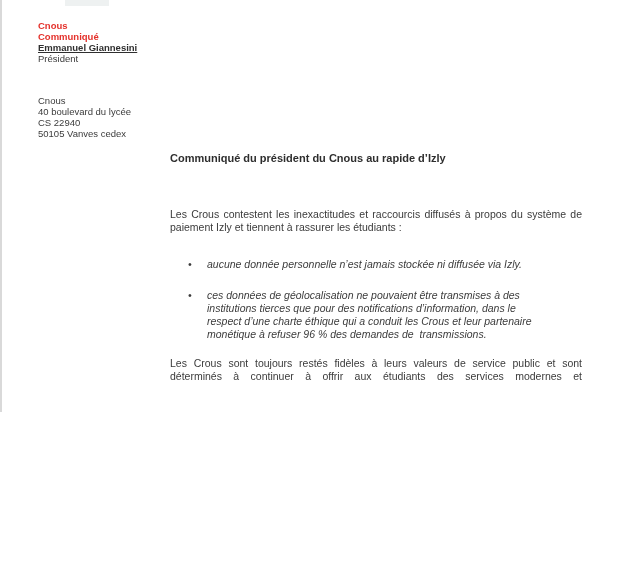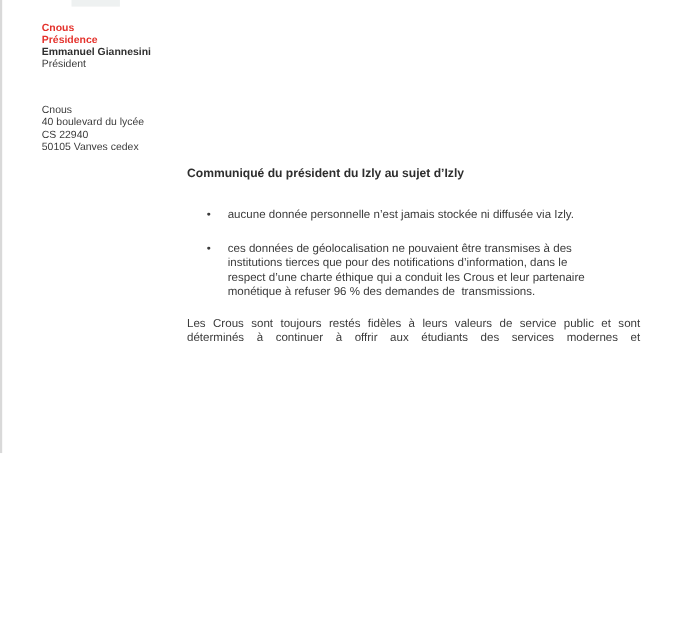--- a/index.html
+++ b/index.html
@@ -24,21 +24,21 @@
   }
   .letterhead {
     position: absolute;
     top: 20px;
     left: 36px;
     font-size: 9.5px;
     line-height: 11px;
     white-space: nowrap;
   }
   .red  { color: #e4312b; font-weight: bold; }
-  .bold { font-weight: bold; color: #2f2f2f; }
+  .bold { font-weight: bold; color: #2f2f2f; text-decoration: underline; }
   .address {
     position: absolute;
     top: 95px;
     left: 36px;
     font-size: 9.5px;
     line-height: 11px;
     white-space: nowrap;
   }
   .content {
     position: absolute;
@@ -56,20 +56,21 @@
     color: #2e2e2e;
   }
   .intro {
     margin: 43px 0 0 0;
     text-align: justify;
   }
   .bullets {
     margin: 24px 0 0 0;
     padding: 0 0 0 37px;
     list-style: none;
+    font-style: italic;
   }
   .bullets li {
     position: relative;
     white-space: pre-wrap;
     margin-bottom: 18px;
   }
   .bullets li:last-child { margin-bottom: 16px; }
   .bullets li::before {
     content: "\2022";
     position: absolute;
@@ -84,35 +85,36 @@
 </style>
 </head>
 <body>
 
 <div class="page">
 
   <div class="logo-remnant"></div>
 
   <div class="letterhead">
     <div class="red">Cnous</div>
-    <div class="red">Présidence</div>
+    <div class="red">Communiqué</div>
     <div class="bold">Emmanuel Giannesini</div>
     <div>Président</div>
   </div>
 
   <div class="address">
     <div>Cnous</div>
     <div>40 boulevard du lycée</div>
     <div>CS 22940</div>
     <div>50105 Vanves cedex</div>
   </div>
 
   <div class="content">
-    <h1 class="title">Communiqué du président du Izly au sujet d’Izly</h1>
+    <h1 class="title">Communiqué du président du Cnous au rapide d’Izly</h1>
 
+    <p class="intro">Les Crous contestent les inexactitudes et raccourcis diffusés à propos du système de paiement Izly et tiennent à rassurer les étudiants :</p>
 
     <ul class="bullets">
       <li>aucune donnée personnelle n’est jamais stockée ni diffusée via Izly.</li>
       <li>ces données de géolocalisation ne pouvaient être transmises à des
 institutions tierces que pour des notifications d’information, dans le
 respect d’une charte éthique qui a conduit les Crous et leur partenaire
 monétique à refuser 96 % des demandes de  transmissions.</li>
     </ul>
 
     <p class="closing">Les Crous sont toujours restés fidèles à leurs valeurs de service public et sont déterminés à continuer à offrir aux étudiants des services modernes et</p>

